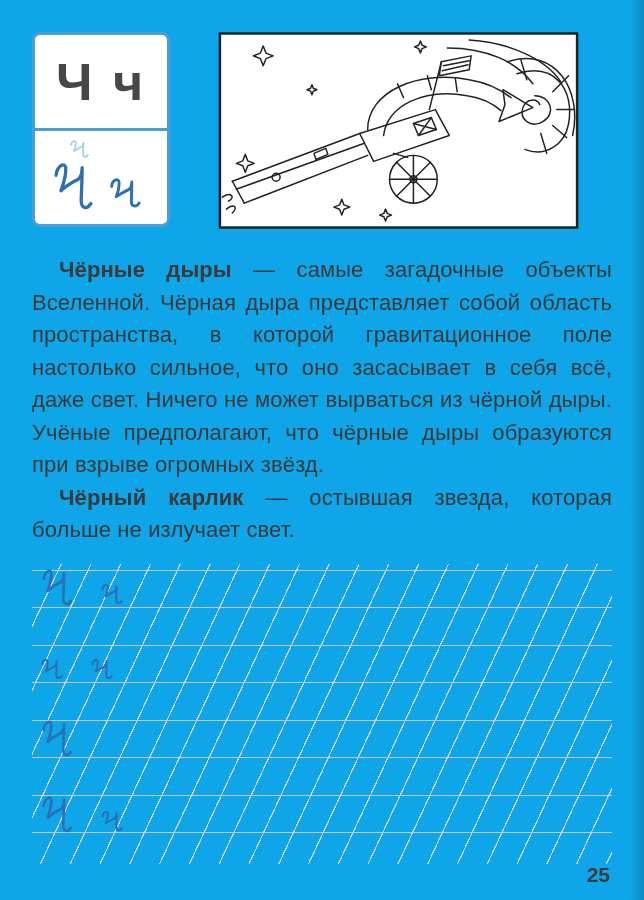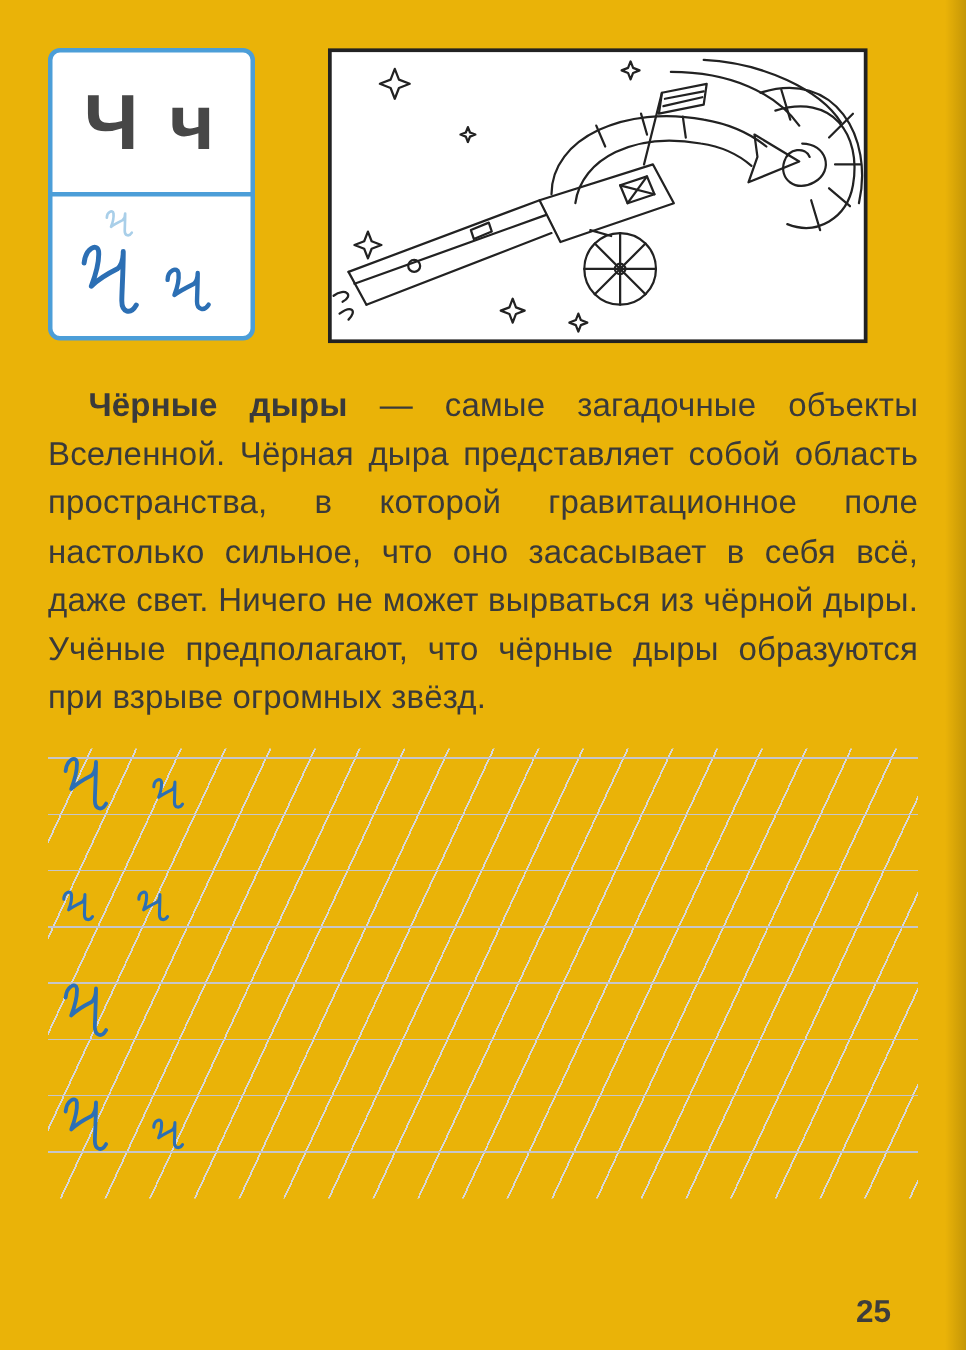--- a/index.html
+++ b/index.html
@@ -5,21 +5,21 @@
   * { box-sizing: border-box; }
   html, body { margin: 0; padding: 0; }
   body {
     width: 644px; height: 900px;
     font-family: "Liberation Sans", sans-serif;
     background: #ffffff;
   }
   .page {
     position: relative;
     width: 644px; height: 900px;
-    background: #eab308;
+    background: #0ea5e9;
     overflow: hidden;
   }
   .edge-shade {
     position: absolute; top: 0; right: 0;
     width: 14px; height: 100%;
     background: linear-gradient(to right, rgba(0,0,0,0), rgba(0,0,0,0.16));
     pointer-events: none;
   }
 
   
@@ -77,21 +77,21 @@
       repeating-linear-gradient(115deg,
         transparent 0, transparent 25.8px, #d6d6da 25.8px, #d6d6da 27px);
     background-position: 0 7px, 0 0;
   }
   .practice-row {
     position: absolute; left: 8px; height: 46px;
     display: flex; align-items: flex-end; gap: 27px;
   }
 
   .page-number {
-    position: absolute; right: 50px; bottom: 13px;
+    position: absolute; right: 34px; bottom: 13px;
     font-size: 21px; font-weight: bold; color: #3d3d3d;
   }
 </style>
 </head>
 <body>
 
 <div class="page">
 
   <div class="top-row">
 
@@ -172,20 +172,21 @@
             <path d="M8 178 C16 172 20 176 14 182"></path>
             <path d="M4 166 C12 160 18 166 10 170"></path>
           </g>
         </g>
       </svg>
     </div>
   </div>
 
   <div class="body-text">
     <p><b>Чёрные дыры</b><span> — самые загадочные объекты Вселенной. Чёрная дыра представляет собой область пространства, в которой гравитационное поле настолько сильное, что оно засасывает в себя всё, даже свет. Ничего не может вырваться из чёрной дыры. Учёные предполагают, что чёрные дыры образуются при взрыве огромных звёзд.</span></p>
+    <p><b>Чёрный карлик</b><span> — остывшая звезда, которая больше не излучает свет.</span></p>
   </div>
 
 
   <div class="practice" id="practice-rows">
       <div class="practice-row" style="top: -1px;">
         <svg viewBox="0 0 44 60" height="45" width="33" role="img" aria-label="Ч">
           <path d="M5 20 C6 10 14 6 15 12 C15.5 18 13 28 10 36 C14 32 22 27 28 24 C30.5 22 32 18 32 12 C32 26 31 40 31 46 C31 54 37 56 41 49" fill="none" stroke="#2c6fb4" stroke-width="3.4" stroke-linecap="round" stroke-linejoin="round"></path>
         </svg>
         <svg viewBox="0 0 36 46" height="30" width="23" role="img" aria-label="ч">
           <path d="M4 16 C4 9 11 6 12 11 C12.5 16 11 22 9 27 C13 24 19 21 23 19 C25 17.5 26 15 26 11 C26 20 25.5 28 25.5 32 C25.5 38 31 39 34 34" fill="none" stroke="#2c6fb4" stroke-width="3.2" stroke-linecap="round" stroke-linejoin="round"></path>

